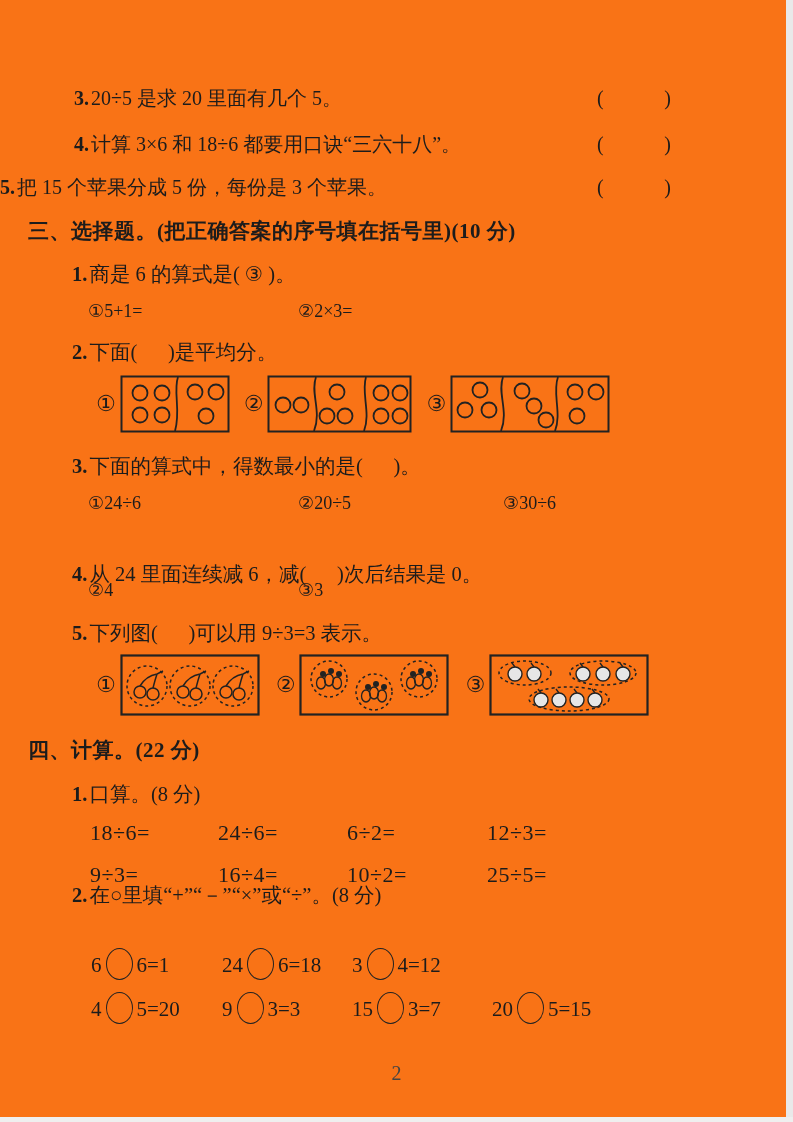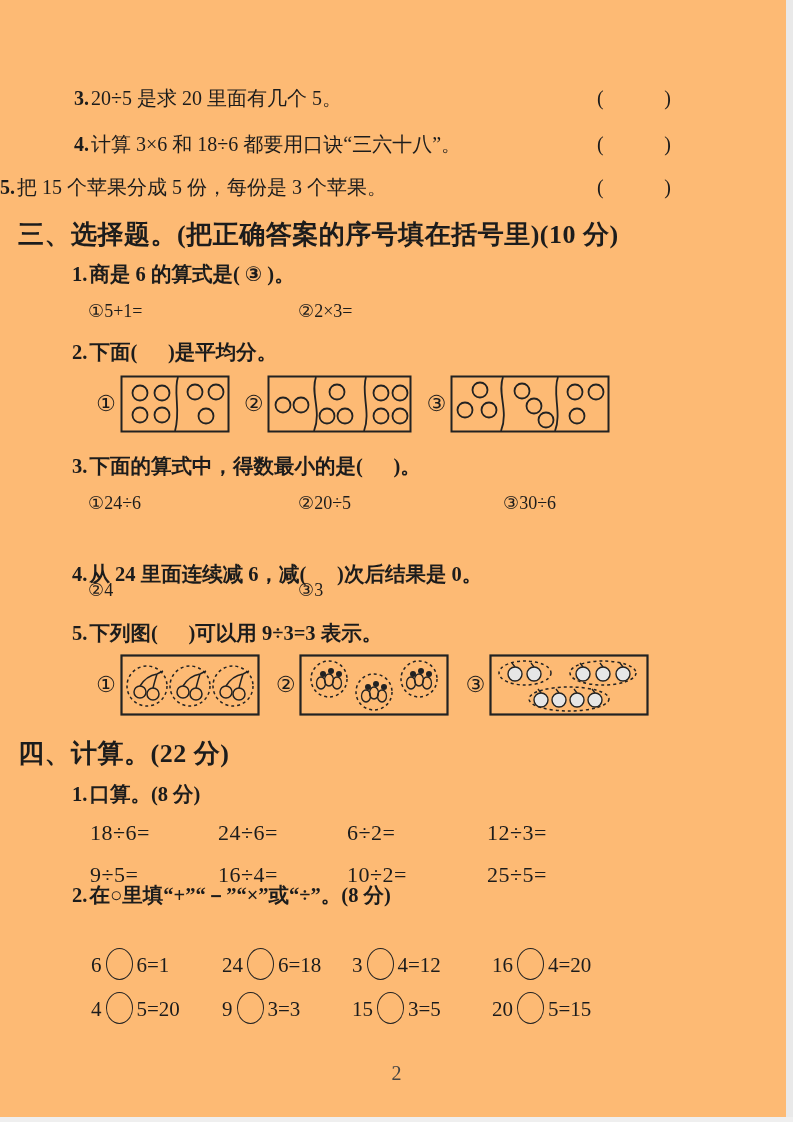--- a/index.html
+++ b/index.html
@@ -1,30 +1,30 @@
 <!DOCTYPE html>
 <html><head>
 <meta charset="utf-8">
 <style>
   html,body{margin:0;padding:0;background:#f5f5f5;}
   .page{
     position:relative;width:793px;height:1122px;margin:0 auto;
-    background:#fdba74;overflow:hidden;color:#1c1c1c;
+    background:#f97316;overflow:hidden;color:#1c1c1c;
     font-family:"Liberation Serif","DejaVu Serif","DejaVu Sans",serif;
   }
   .abs{position:absolute;}
   .edge-right{position:absolute;top:0;right:0;width:7px;height:100%;background:#e9e9e9;}
   .edge-bottom{position:absolute;bottom:0;left:0;width:100%;height:5px;background:#efefef;}
   .tf-row{left:0;width:793px;font-size:20px;line-height:28px;}
   .tf-num,.q-num{font-weight:bold;margin-right:2px;}
   .tf-text,.q-text,.opt,.eq,.heading,.page-num{white-space:pre-wrap;}
   .tf-parens{position:absolute;left:597px;top:0;width:74px;display:flex;justify-content:space-between;font-size:20px;}
-  .heading{left:18px;font-size:26px;font-weight:bold;letter-spacing:.5px;}
+  .heading{left:28px;font-size:21px;font-weight:bold;letter-spacing:.5px;}
   .q-line{left:72px;font-size:20.5px;font-weight:bold;}
-  .q-line .q-text{font-weight:bold;}
+  .q-line .q-text{font-weight:normal;}
   .opt-row{left:88px;width:660px;display:grid;grid-template-columns:210px 205px 1fr;font-size:18px;}
   .calc1-row{left:90px;width:660px;display:grid;grid-template-columns:128px 129px 140px 1fr;font-size:22px;letter-spacing:.5px;}
   .calc2-row{left:91px;width:680px;display:grid;grid-template-columns:131px 130px 140px 1fr;font-size:21px;align-items:center;}
   .blank-circle{display:inline-block;width:25px;height:30px;border:1.7px solid #222;border-radius:50%;vertical-align:-8px;margin:0 4px;}
   .diag-row{display:flex;align-items:center;}
   .diag-label{font-size:22px;margin:0 4px 0 0;}
   .diag-row svg{display:block;}
   .gap1{width:14px;} .gap2{width:16px;}
   .page-num{left:0;width:100%;text-align:center;font-size:20px;color:#444;}
 </style>
@@ -257,39 +257,38 @@
   <div class="abs q-line" style="top:780px;">
     <span class="q-num">1.</span><span class="q-text">口算。(8 分)</span>
   </div>
   <div class="abs calc1-row" style="top:820px;">
     <span class="eq">18÷6=</span>
     <span class="eq">24÷6=</span>
     <span class="eq">6÷2=</span>
     <span class="eq">12÷3=</span>
   </div>
   <div class="abs calc1-row" style="top:862px;">
-    <span class="eq">9÷5=</span>
+    <span class="eq">9÷3=</span>
     <span class="eq">16÷4=</span>
     <span class="eq">10÷2=</span>
     <span class="eq">25÷5=</span>
   </div>
 
   <div class="abs q-line" style="top:881px;">
     <span class="q-num">2.</span><span class="q-text">在○里填“+”“－”“×”或“÷”。(8 分)</span>
   </div>
   <div class="abs calc2-row" style="top:948px;">
     <span class="eq"><span>6</span><span class="blank-circle"></span><span>6=1</span></span>
     <span class="eq"><span>24</span><span class="blank-circle"></span><span>6=18</span></span>
     <span class="eq"><span>3</span><span class="blank-circle"></span><span>4=12</span></span>
-    <span class="eq"><span>16</span><span class="blank-circle"></span><span>4=20</span></span>
   </div>
   <div class="abs calc2-row" style="top:992px;">
     <span class="eq"><span>4</span><span class="blank-circle"></span><span>5=20</span></span>
     <span class="eq"><span>9</span><span class="blank-circle"></span><span>3=3</span></span>
-    <span class="eq"><span>15</span><span class="blank-circle"></span><span>3=5</span></span>
+    <span class="eq"><span>15</span><span class="blank-circle"></span><span>3=7</span></span>
     <span class="eq"><span>20</span><span class="blank-circle"></span><span>5=15</span></span>
   </div>
 
   <div class="abs page-num" style="top:1062px;">2</div>
 
   <div class="edge-right"></div>
   <div class="edge-bottom"></div>
 </div>
 
 </body></html>

